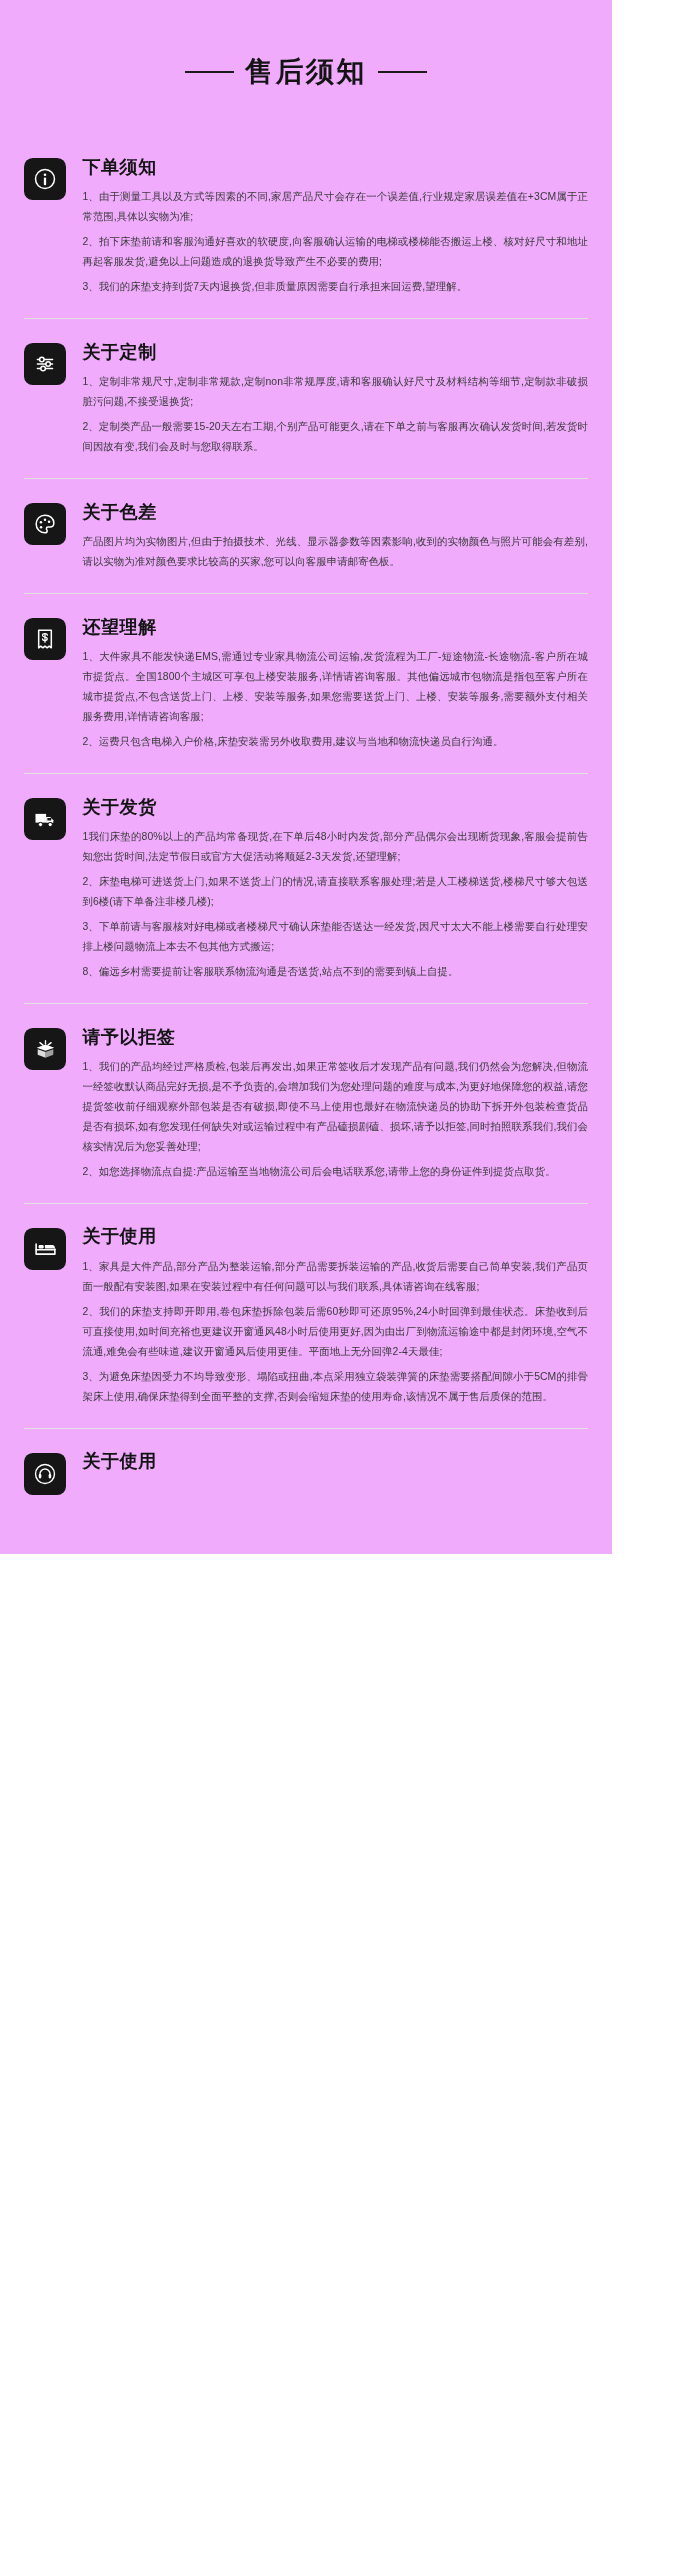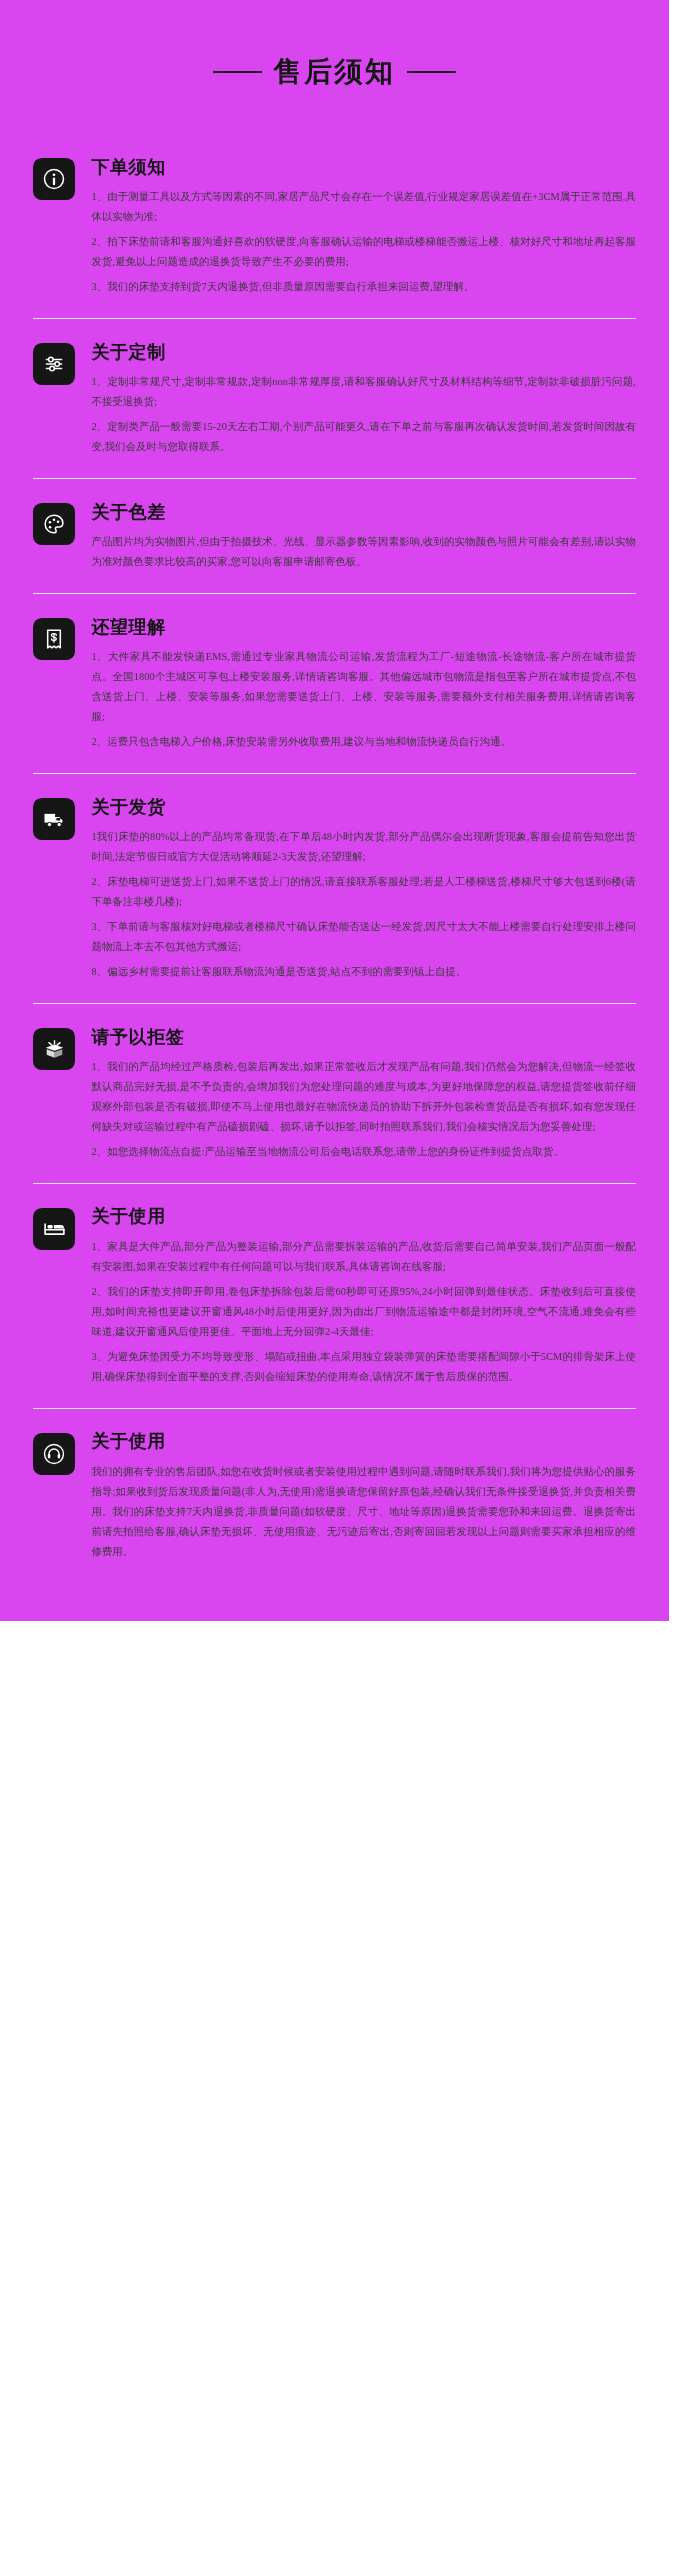--- a/index.html
+++ b/index.html
@@ -7,24 +7,24 @@
     padding: 0;
     background: #ffffff;
   }
   body {
     width: 696px;
     font-family: "Liberation Sans", "DejaVu Sans", sans-serif;
     color: #2b2b2b;
     -webkit-font-smoothing: antialiased;
   }
   .page {
-    width: 669px;
+    width: 612px;
     box-sizing: border-box;
     padding: 0 0 38px 0;
-    background: #d946ef;
+    background: #f0abfc;
   }
   
   .title-wrap {
     display: flex;
     align-items: center;
     justify-content: center;
     gap: 11.3px;
     padding: 39px 0 30px 0;
   }
   .title-rule {
@@ -35,21 +35,21 @@
   .page-title {
     font-size: 28px;
     font-weight: bold;
     letter-spacing: 2.5px;
     color: #141414;
     line-height: 1;
     white-space: nowrap;
   }
   
   .sections {
-    padding: 0 33px;
+    padding: 0 24px;
   }
   .section {
     display: flex;
     align-items: flex-start;
     gap: 16.4px;
     padding: 21.4px 0 21.4px 0;
     border-bottom: 0.6px solid #e2e2e2;
   }
   .section:last-child {
     border-bottom: none;
@@ -80,21 +80,20 @@
     margin: 0 0 8.8px 0;
     letter-spacing: 0.6px;
   }
   .sec-para {
     font-size: 10.4px;
     line-height: 1.92;
     color: #3a3a3a;
     margin: 0;
     text-align: justify;
     letter-spacing: 0.1px;
-    font-family: Liberation Serif, serif;
   }
   .sec-para + .sec-para {
     margin-top: 5px;
   }
 </style>
 </head>
 <body>
 
 <div class="page">
 
@@ -229,19 +228,18 @@
       <div class="icon-box">
         <svg width="24" height="24" viewBox="0 0 38 38">
           <circle cx="19" cy="19" r="15" fill="none" stroke="#ffffff" stroke-width="2.2"></circle>
           <path d="M11 20v-1a8 8 0 0116 0v1" fill="none" stroke="#ffffff" stroke-width="2.2" stroke-linecap="round"></path>
           <rect x="9.2" y="19" width="4" height="7" rx="1.8" fill="#ffffff"></rect>
           <rect x="24.8" y="19" width="4" height="7" rx="1.8" fill="#ffffff"></rect>
         </svg>
       </div>
       <div class="sec-body">
         <h2 class="sec-title">关于使用</h2>
-        <p class="sec-para">我们的拥有专业的售后团队,如您在收货时候或者安装使用过程中遇到问题,请随时联系我们,我们将为您提供贴心的服务指导;如果收到货后发现质量问题(非人为,无使用)需退换请您保留好原包装,经确认我们无条件接受退换货,并负责相关费用。我们的床垫支持7天内退换货,非质量问题(如软硬度、尺寸、地址等原因)退换货需要您孙和来回运费。退换货寄出前请先拍照给客服,确认床垫无损坏、无使用痕迹、无污迹后寄出,否则寄回回若发现以上问题则需要买家承担相应的维修费用。</p>
       </div>
     </div>
 
   </div>
 </div>
 
 
 </body></html>

